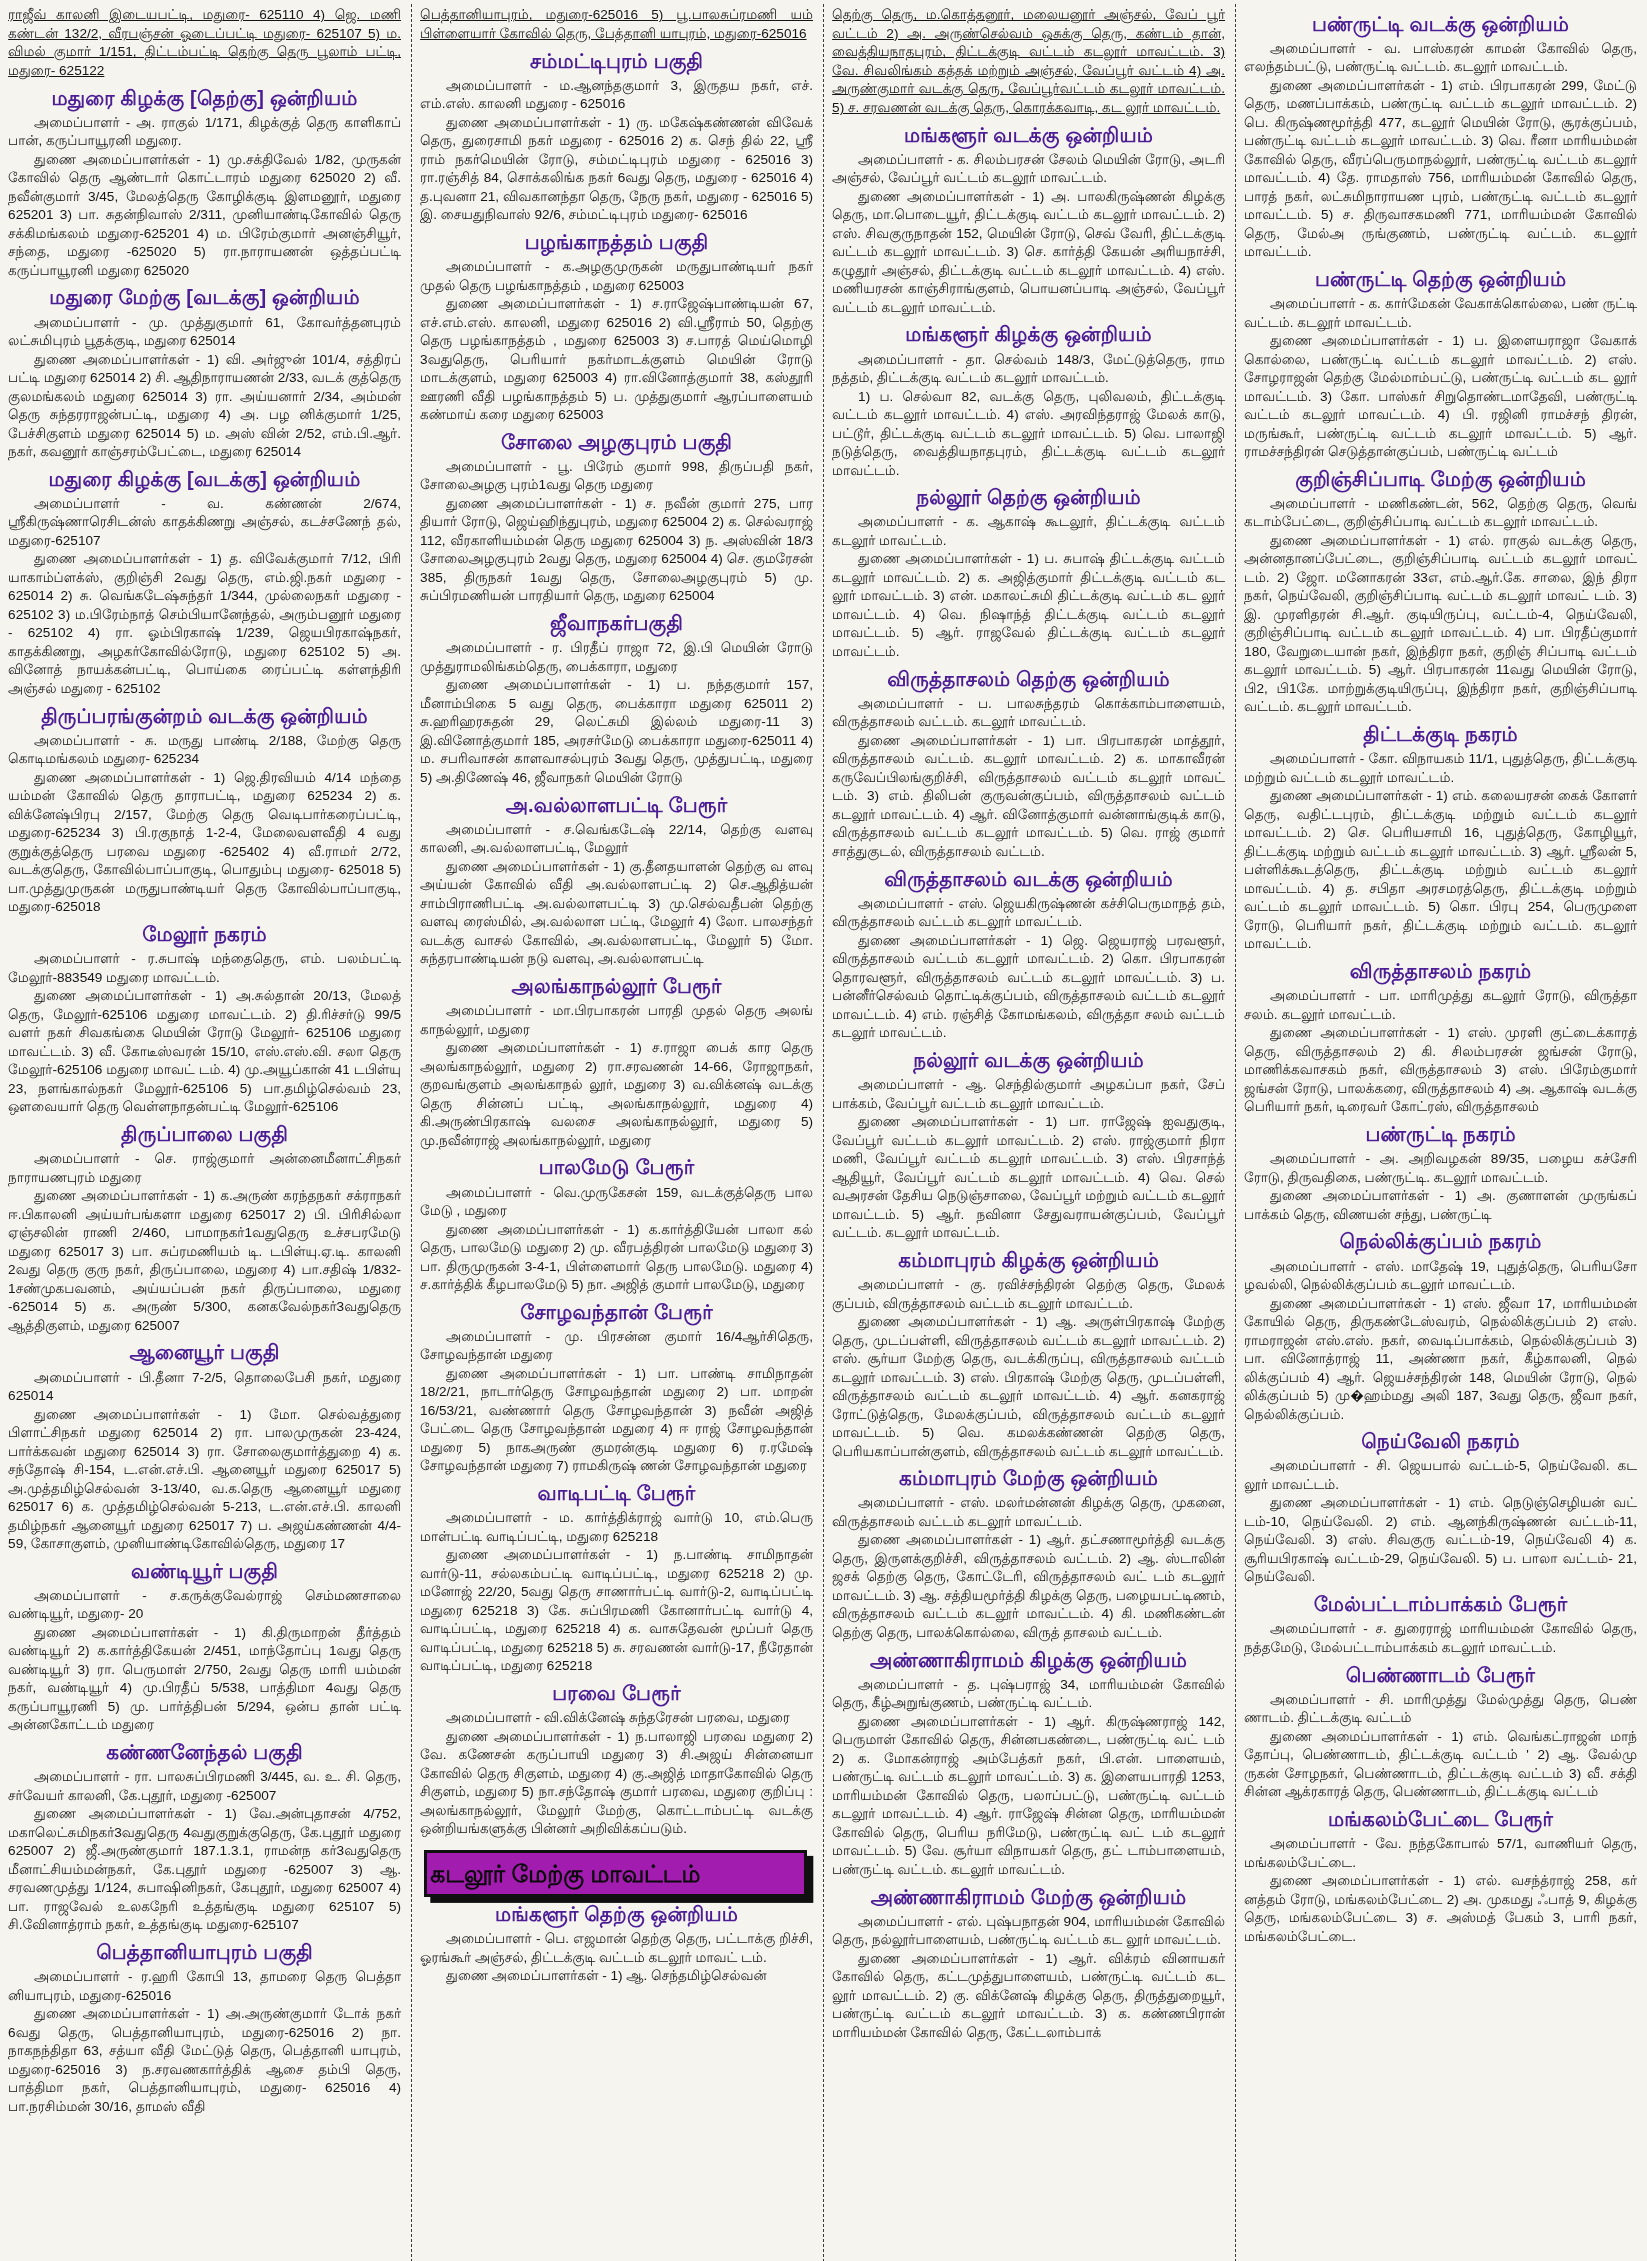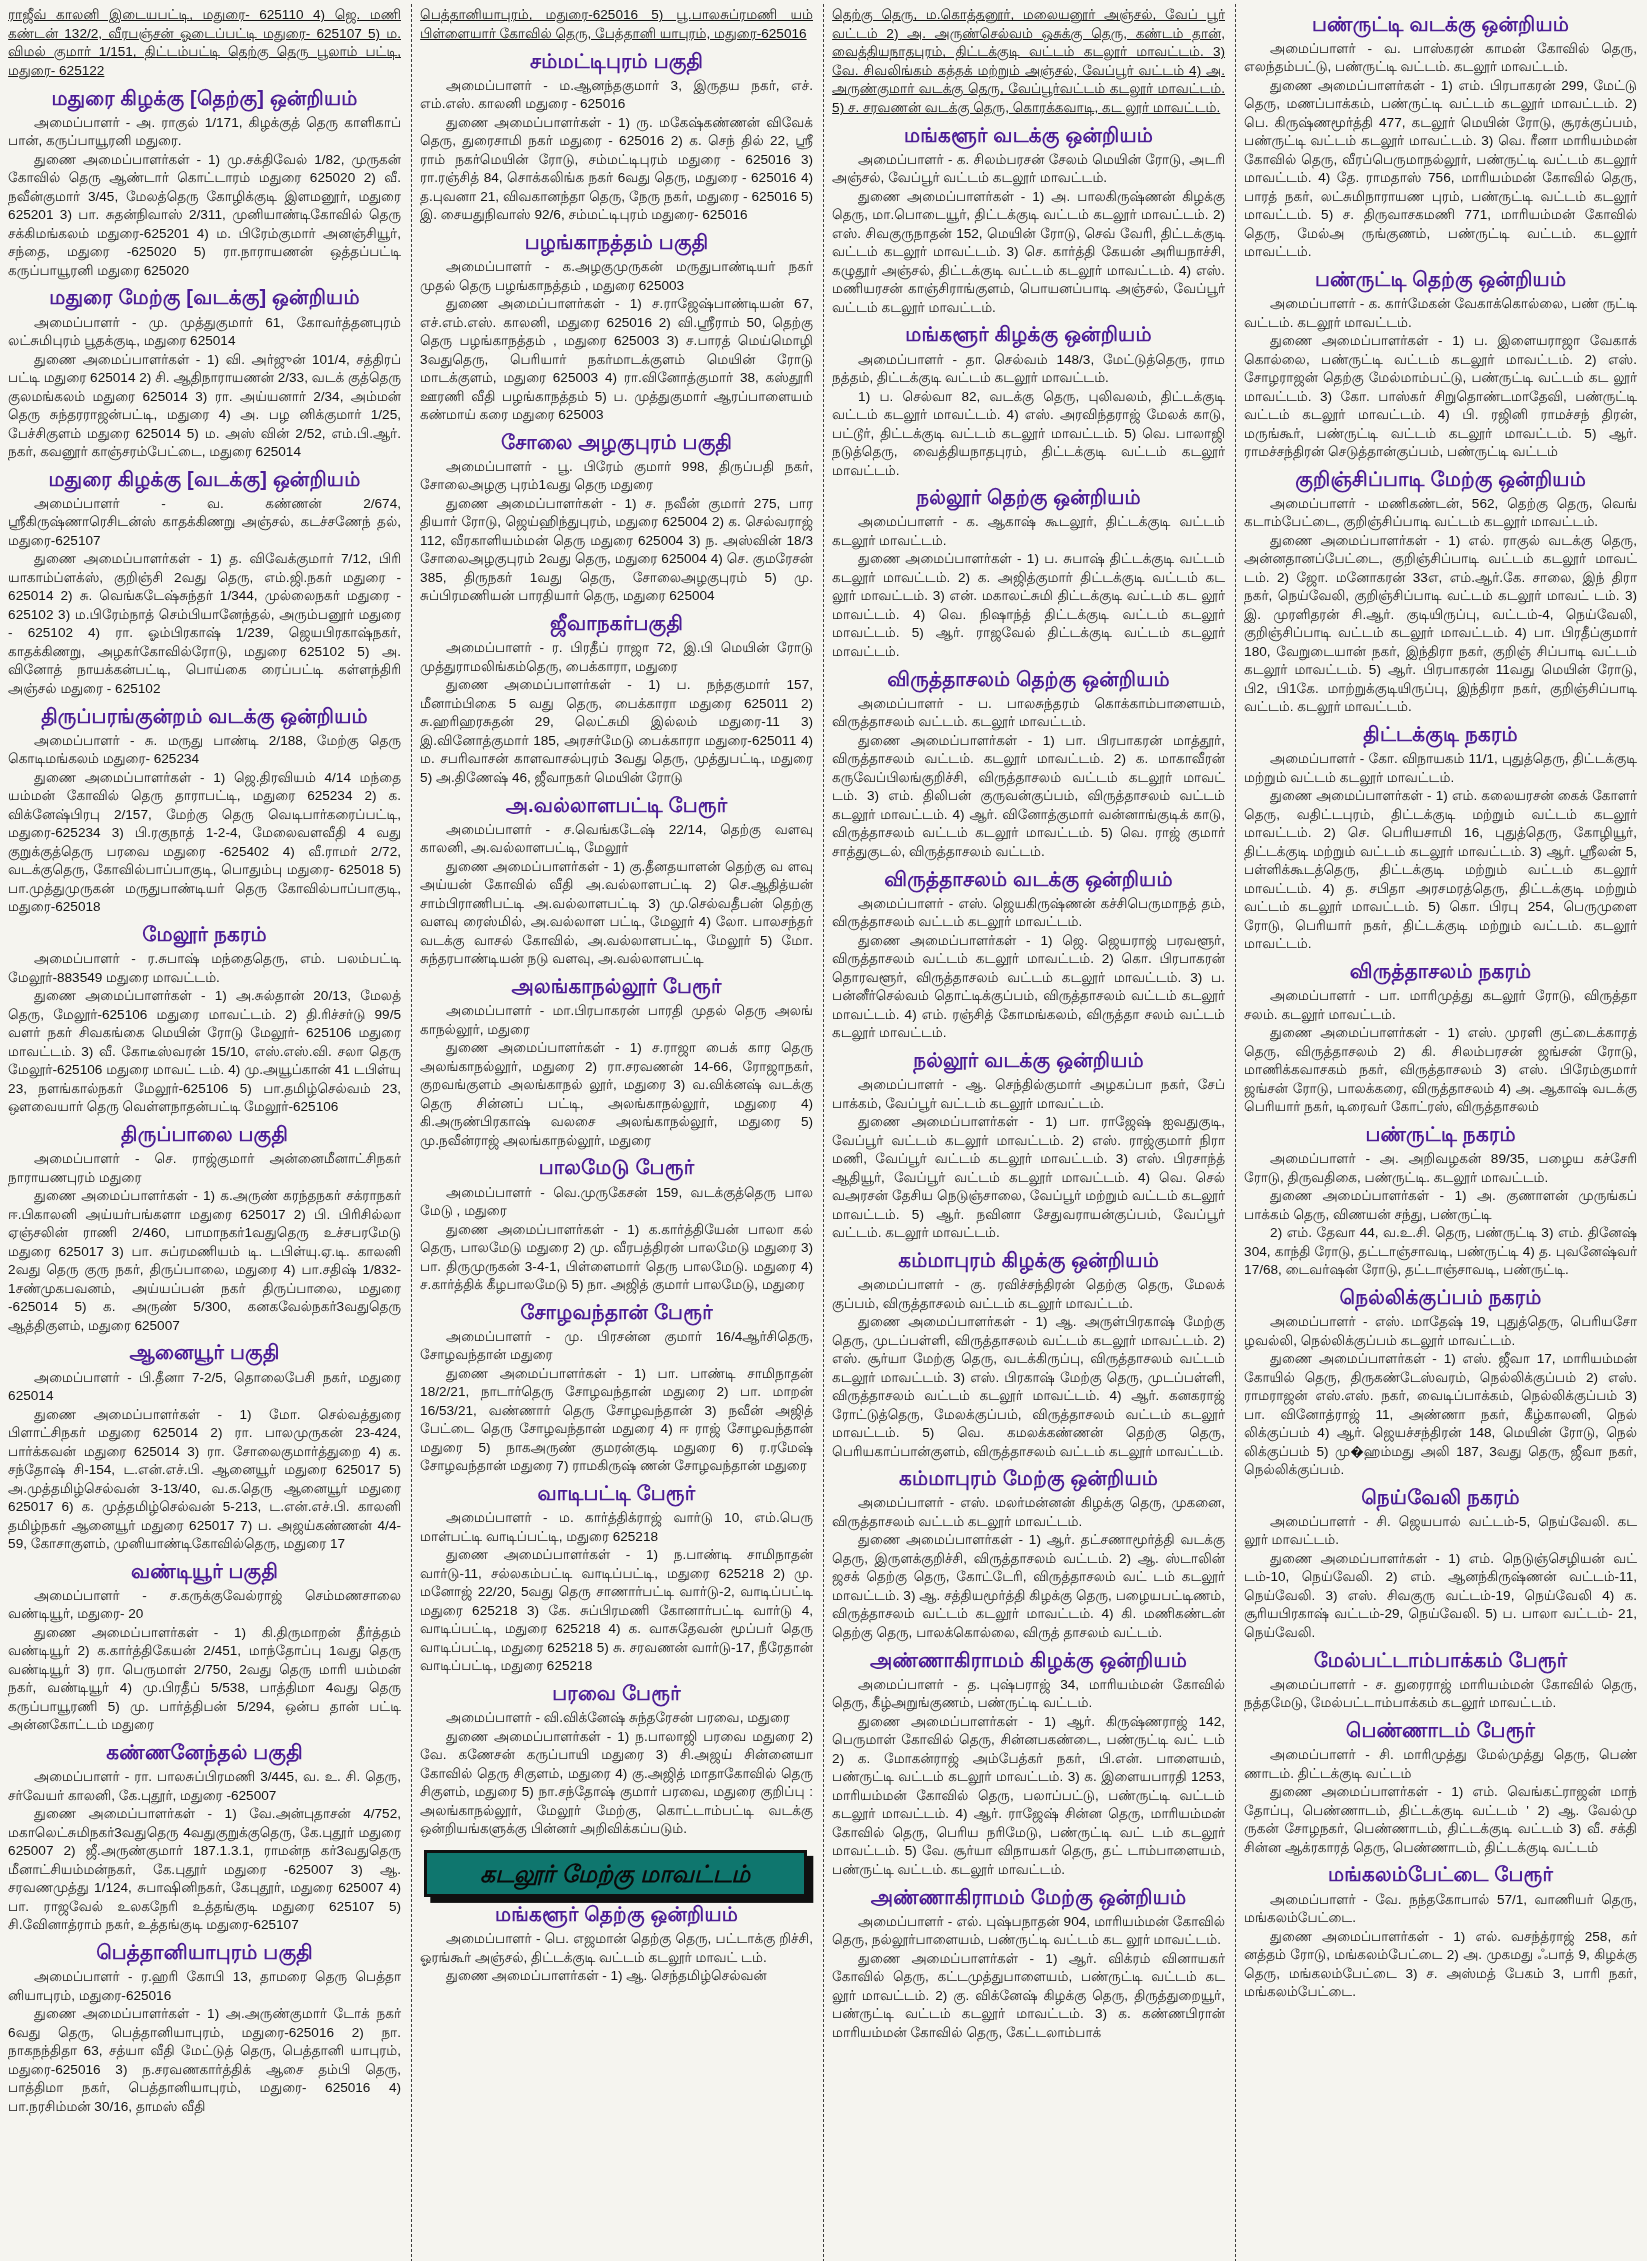--- a/index.html
+++ b/index.html
@@ -46,29 +46,27 @@
     font-size: 20px;
     line-height: 23.5px;
     font-weight: 800;
     text-align: center;
     color: #4c1d95;
     letter-spacing: 0.2px;
   }
   .district-box {
     margin: 11.8px 6.3px 6.3px 3.6px;
     padding: 7.2px 3.6px;
-    background: #0f766e;
+    background: #a21caf;
     border: 3.2px solid #101010;
     box-shadow: 6.3px 5.9px 0 #101010;
-    text-align: center;
     font-size: 23.5px;
     line-height: 26px;
     font-weight: 800;
     color: #0a0a0a;
-    font-style: italic;
   }
 </style>
 </head>
 <body>
 
 <div class="page">
   <div class="columns">
       <div class="column">
         <p class="para intro">ராஜீவ் காலனி இடையபட்டி, மதுரை- 625110 4) ஜெ. மணி கண்டன் 132/2, வீரபஞ்சன் ஓடைப்பட்டி மதுரை- 625107 5) ம. விமல் குமார் 1/151, திட்டம்பட்டி தெற்கு தெரு பூலாம் பட்டி, மதுரை- 625122</p>
         <h2 class="heading">மதுரை கிழக்கு [தெற்கு] ஒன்றியம்</h2>
@@ -184,21 +182,20 @@
         <p class="para">துணை அமைப்பாளர்கள் - 1) எல். ராகுல் வடக்கு தெரு, அன்னதானப்பேட்டை, குறிஞ்சிப்பாடி வட்டம் கடலூர் மாவட் டம். 2) ஜோ. மனோகரன் 33எ, எம்.ஆர்.கே. சாலை, இந் திரா நகர், நெய்வேலி, குறிஞ்சிப்பாடி வட்டம் கடலூர் மாவட் டம். 3) இ. முரளிதரன் சி.ஆர். குடியிருப்பு, வட்டம்-4, நெய்வேலி, குறிஞ்சிப்பாடி வட்டம் கடலூர் மாவட்டம். 4) பா. பிரதீப்குமார் 180, வேறுடையான் நகர், இந்திரா நகர், குறிஞ் சிப்பாடி வட்டம் கடலூர் மாவட்டம். 5) ஆர். பிரபாகரன் 11வது மெயின் ரோடு, பி2, பி1கே. மாற்றுக்குடியிருப்பு, இந்திரா நகர், குறிஞ்சிப்பாடி வட்டம். கடலூர் மாவட்டம்.</p>
         <h2 class="heading">திட்டக்குடி நகரம்</h2>
         <p class="para">அமைப்பாளர் - கோ. விநாயகம் 11/1, புதுத்தெரு, திட்டக்குடி மற்றும் வட்டம் கடலூர் மாவட்டம்.</p>
         <p class="para">துணை அமைப்பாளர்கள் - 1) எம். கலையரசன் கைக் கோளர் தெரு, வதிட்டபுரம், திட்டக்குடி மற்றும் வட்டம் கடலூர் மாவட்டம். 2) செ. பெரியசாமி 16, புதுத்தெரு, கோழியூர், திட்டக்குடி மற்றும் வட்டம் கடலூர் மாவட்டம். 3) ஆர். ஸ்ரீலன் 5, பள்ளிக்கூடத்தெரு, திட்டக்குடி மற்றும் வட்டம் கடலூர் மாவட்டம். 4) த. சபிதா அரசமரத்தெரு, திட்டக்குடி மற்றும் வட்டம் கடலூர் மாவட்டம். 5) கொ. பிரபு 254, பெருமுளை ரோடு, பெரியார் நகர், திட்டக்குடி மற்றும் வட்டம். கடலூர் மாவட்டம்.</p>
         <h2 class="heading">விருத்தாசலம் நகரம்</h2>
         <p class="para">அமைப்பாளர் - பா. மாரிமுத்து கடலூர் ரோடு, விருத்தா சலம். கடலூர் மாவட்டம்.</p>
         <p class="para">துணை அமைப்பாளர்கள் - 1) எஸ். முரளி குட்டைக்காரத் தெரு, விருத்தாசலம் 2) கி. சிலம்பரசன் ஜங்சன் ரோடு, மாணிக்கவாசகம் நகர், விருத்தாசலம் 3) எஸ். பிரேம்குமார் ஜங்சன் ரோடு, பாலக்கரை, விருத்தாசலம் 4) அ. ஆகாஷ் வடக்கு பெரியார் நகர், டிரைவர் கோட்ரஸ், விருத்தாசலம்</p>
         <h2 class="heading">பண்ருட்டி நகரம்</h2>
         <p class="para">அமைப்பாளர் - அ. அறிவழகன் 89/35, பழைய கச்சேரி ரோடு, திருவதிகை, பண்ருட்டி. கடலூர் மாவட்டம்.</p>
         <p class="para">துணை அமைப்பாளர்கள் - 1) அ. குணாளன் முருங்கப் பாக்கம் தெரு, விணயன் சந்து, பண்ருட்டி</p>
-        <p class="para">2) எம். தேவா 44, வ.உ.சி. தெரு, பண்ருட்டி 3) எம். தினேஷ் 304, காந்தி ரோடு, தட்டாஞ்சாவடி, பண்ருட்டி 4) த. புவனேஷ்வர் 17/68, டைவர்ஷன் ரோடு, தட்டாஞ்சாவடி, பண்ருட்டி.</p>
         <h2 class="heading">நெல்லிக்குப்பம் நகரம்</h2>
         <p class="para">அமைப்பாளர் - எஸ். மாதேஷ் 19, புதுத்தெரு, பெரியசோ ழவல்லி, நெல்லிக்குப்பம் கடலூர் மாவட்டம்.</p>
         <p class="para">துணை அமைப்பாளர்கள் - 1) எஸ். ஜீவா 17, மாரியம்மன் கோயில் தெரு, திருகண்டேஸ்வரம், நெல்லிக்குப்பம் 2) எஸ். ராமராஜன் எஸ்.எஸ். நகர், வைடிப்பாக்கம், நெல்லிக்குப்பம் 3) பா. வினோத்ராஜ் 11, அண்ணா நகர், கீழ்காலனி, நெல் லிக்குப்பம் 4) ஆர். ஜெயச்சந்திரன் 148, மெயின் ரோடு, நெல் லிக்குப்பம் 5) மு�ஹம்மது அலி 187, 3வது தெரு, ஜீவா நகர், நெல்லிக்குப்பம்.</p>
         <h2 class="heading">நெய்வேலி நகரம்</h2>
         <p class="para">அமைப்பாளர் - சி. ஜெயபால் வட்டம்-5, நெய்வேலி. கட லூர் மாவட்டம்.</p>
         <p class="para">துணை அமைப்பாளர்கள் - 1) எம். நெடுஞ்செழியன் வட் டம்-10, நெய்வேலி. 2) எம். ஆனந்கிருஷ்ணன் வட்டம்-11, நெய்வேலி. 3) எஸ். சிவகுரு வட்டம்-19, நெய்வேலி 4) க. சூரியபிரகாஷ் வட்டம்-29, நெய்வேலி. 5) ப. பாலா வட்டம்- 21, நெய்வேலி.</p>
         <h2 class="heading">மேல்பட்டாம்பாக்கம் பேரூர்</h2>
         <p class="para">அமைப்பாளர் - ச. துரைராஜ் மாரியம்மன் கோவில் தெரு, நத்தமேடு, மேல்பட்டாம்பாக்கம் கடலூர் மாவட்டம்.</p>
         <h2 class="heading">பெண்ணாடம் பேரூர்</h2>
         <p class="para">அமைப்பாளர் - சி. மாரிமுத்து மேல்முத்து தெரு, பெண் ணாடம். திட்டக்குடி வட்டம்</p>

